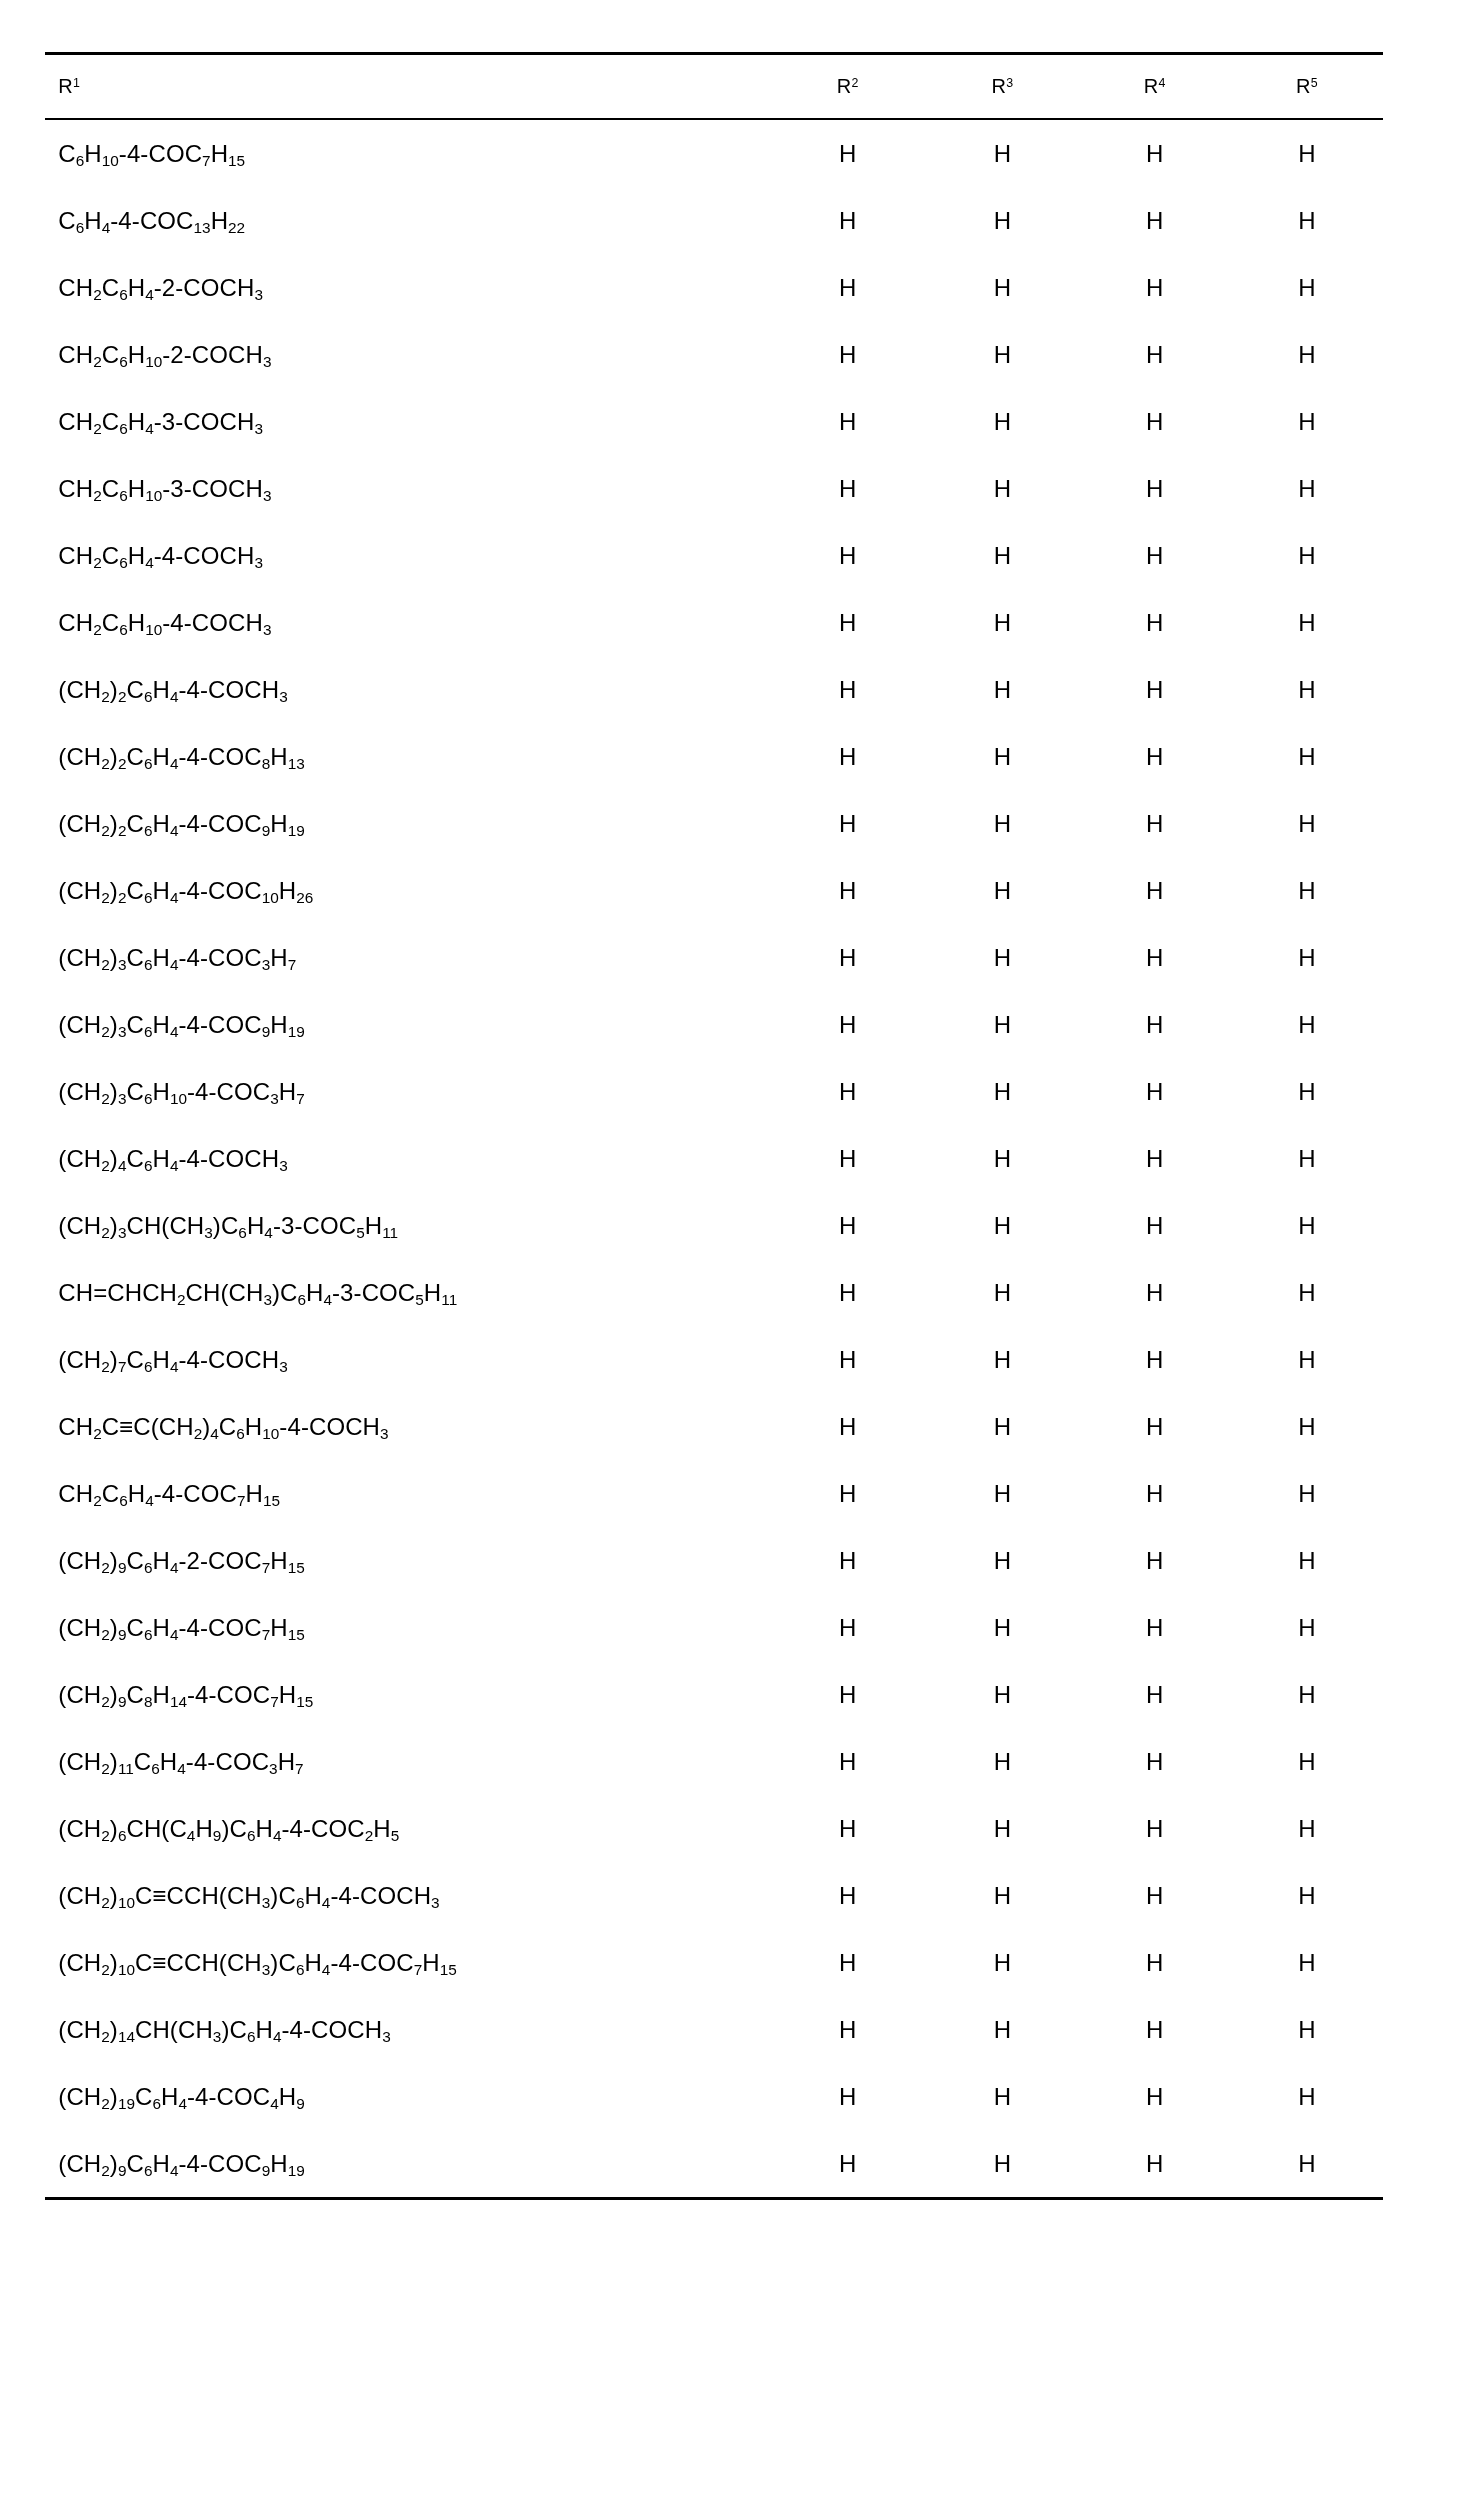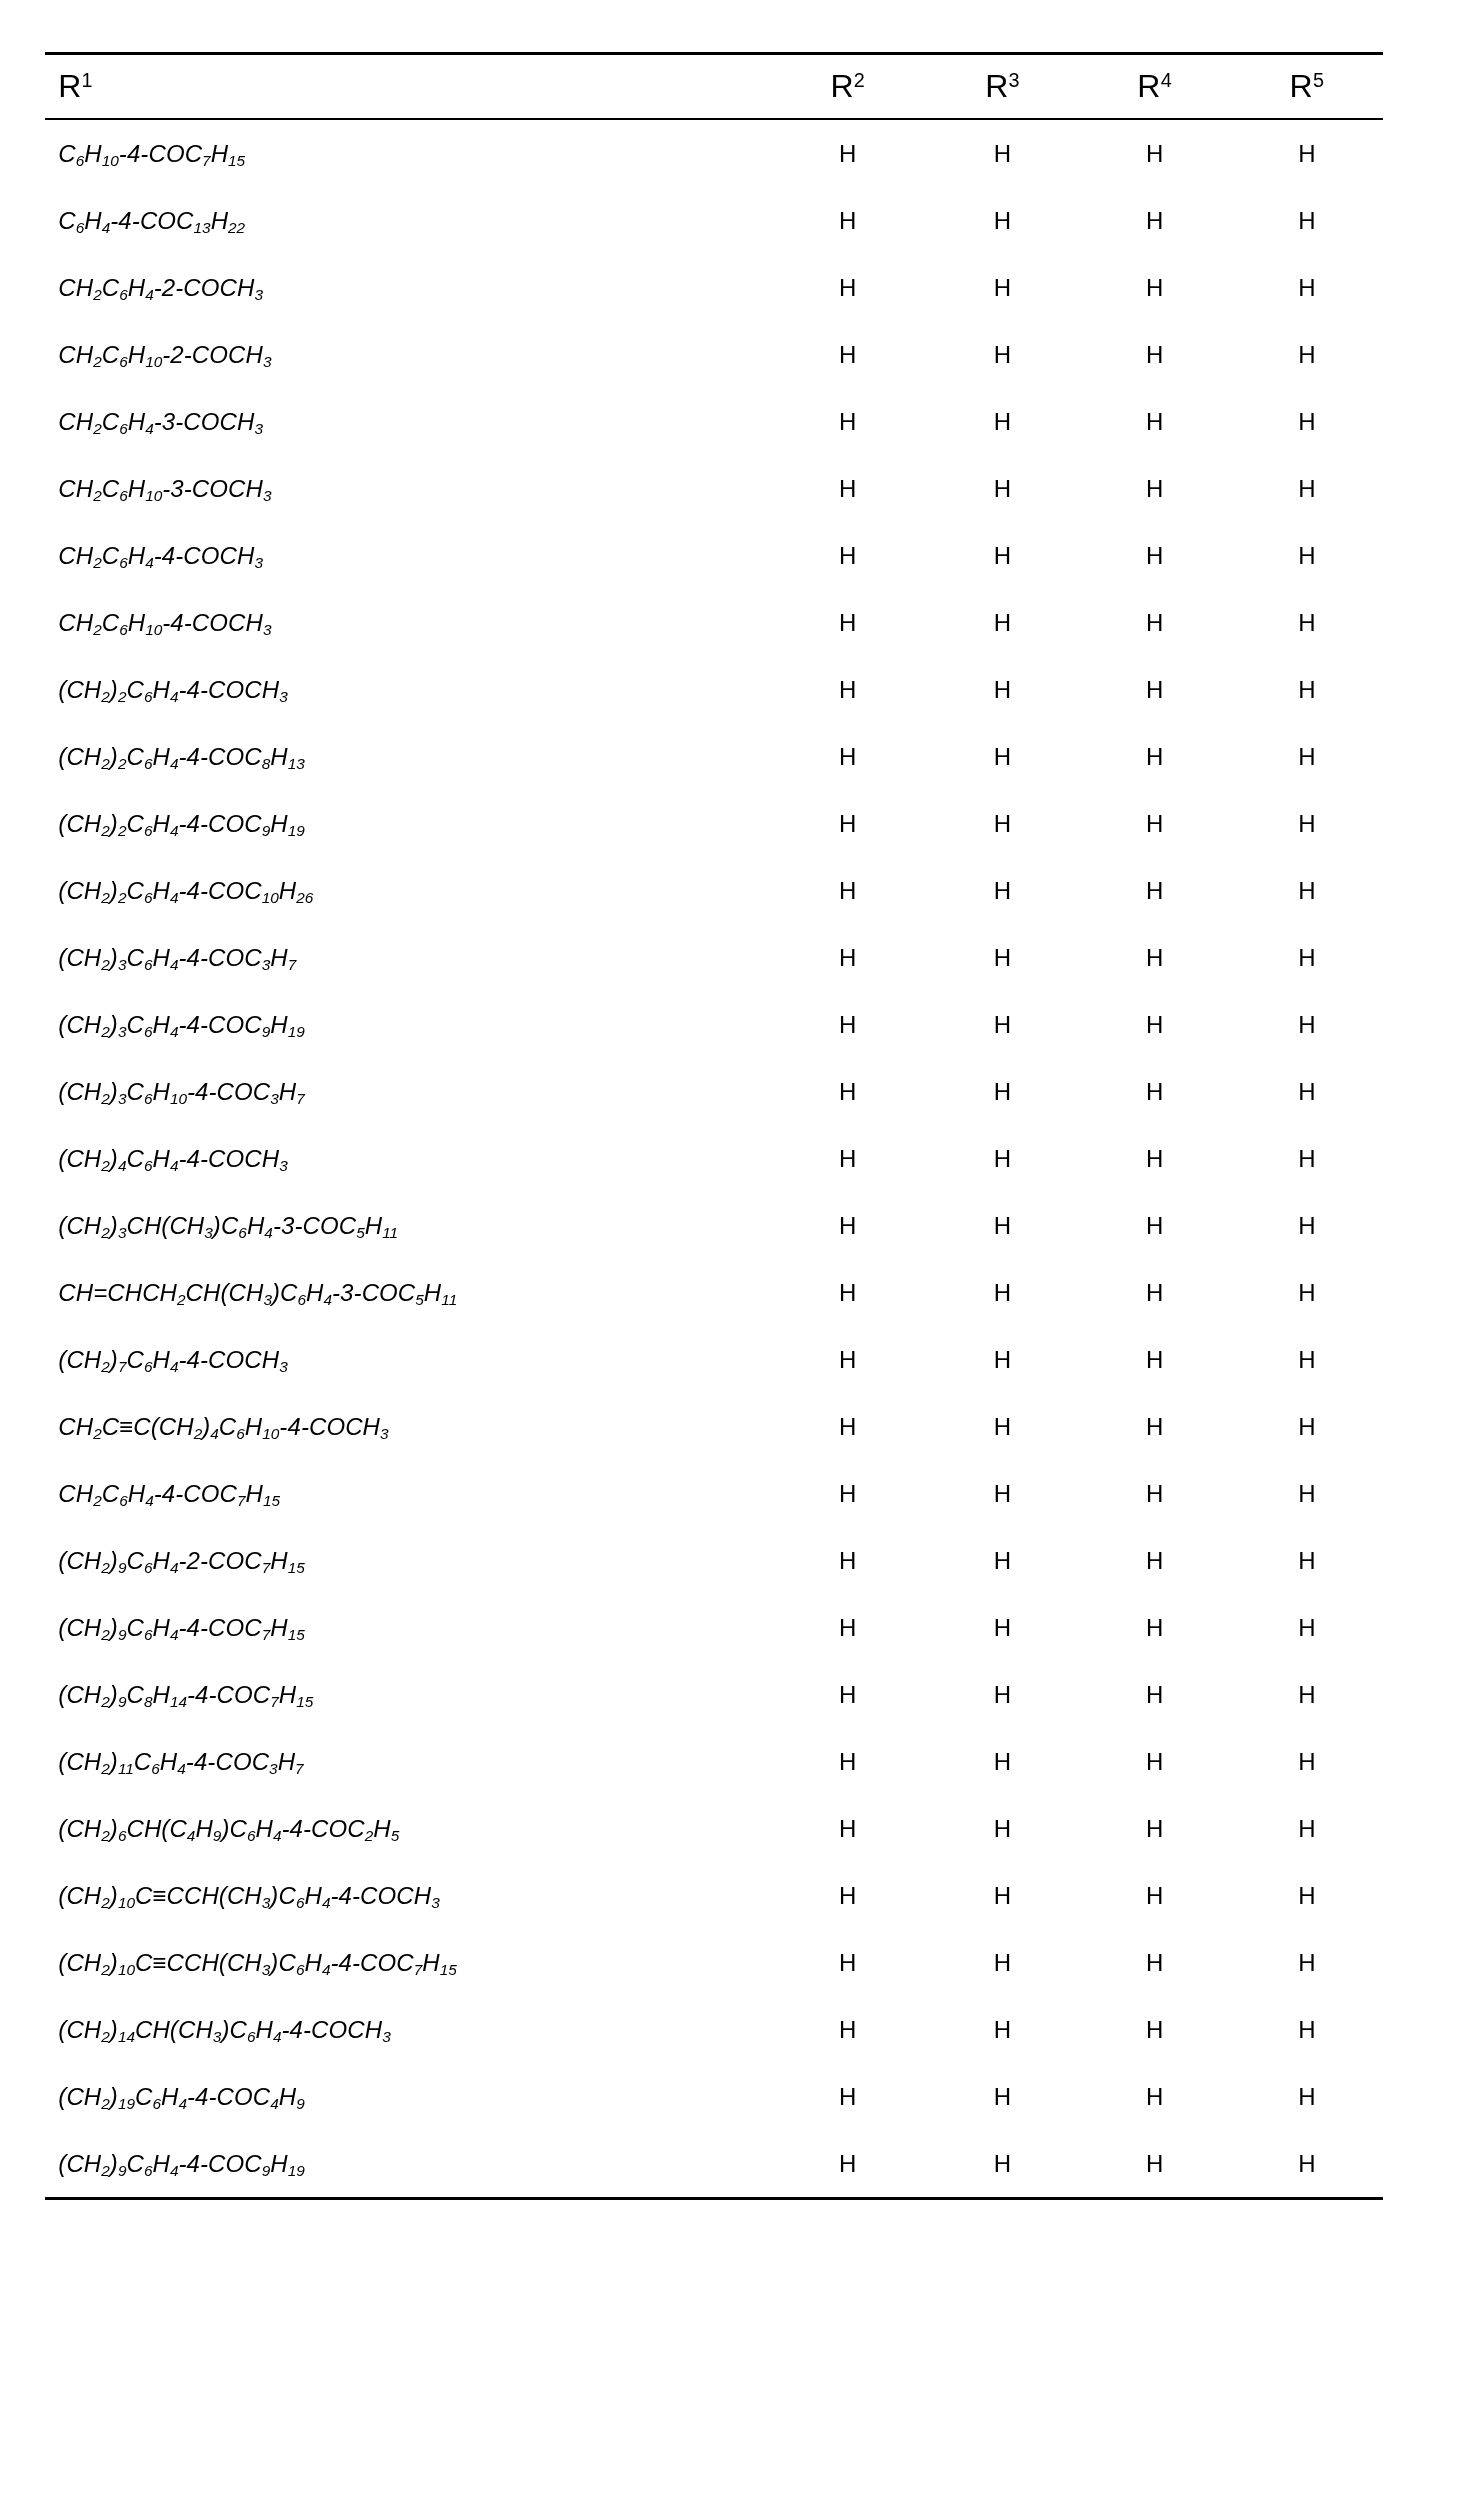--- a/index.html
+++ b/index.html
@@ -62,36 +62,35 @@
     text-align: left;
     padding-left: 13.3px;
   }
   th.h-sub, td.d-sub {
     text-align: center;
   }
 
   th.h-r1, th.h-sub {
     height: 63px;
     font-weight: normal;
-    font-size: 32px;
+    font-size: 20px;
     letter-spacing: 0.2px;
   }
 
   td.d-r1, td.d-sub {
     height: 67px;
     font-size: 24px;
     font-weight: normal;
     letter-spacing: 0.1px;
   }
 
   .formula {
     white-space: nowrap;
     display: inline-block;
     line-height: 1;
-    font-style: italic;
   }
 
   .formula sub {
     font-size: 0.64em;
     vertical-align: -0.25em;
     line-height: 0;
     letter-spacing: 0;
   }
 
   .hdr-label {

